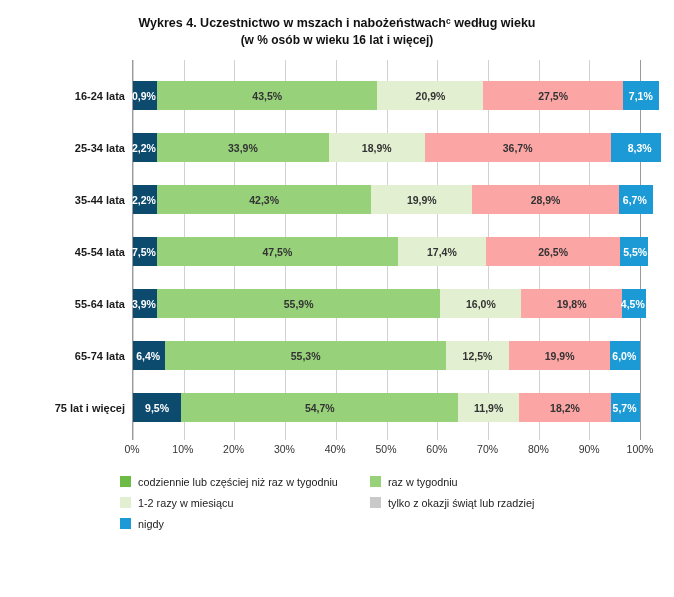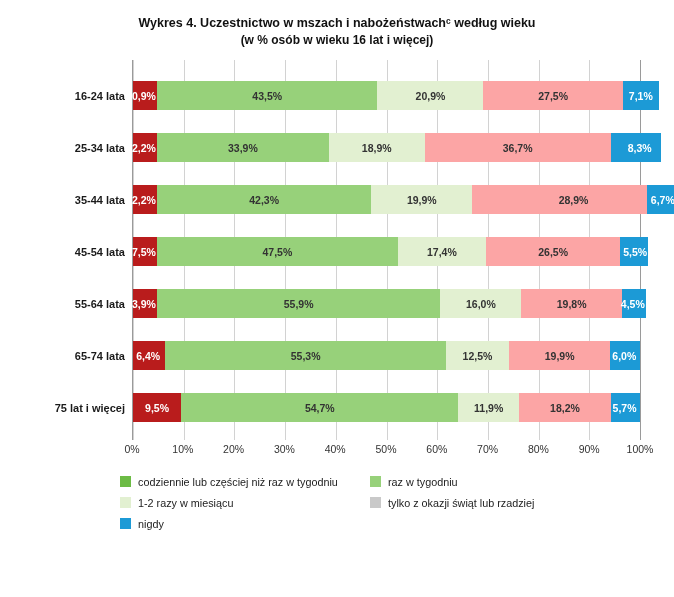--- a/index.html
+++ b/index.html
@@ -85,21 +85,21 @@
     display: flex;
     align-items: center;
     justify-content: center;
     font-size: 10.5px;
     font-weight: bold;
     color: #3a3a3a;
     overflow: visible;
     white-space: nowrap;
     position: relative;
   }
-  .seg.s0 { background: #b91c1c; color: #ffffff; }
+  .seg.s0 { background: #0c4a6e; color: #ffffff; }
   .seg.s1 { background: #97d17a; color: #333333; }
   .seg.s2 { background: #e2f0d1; color: #333333; }
   .seg.s3 { background: #fca5a5; color: #333333; }
   .seg.s4 { background: #1c9ad6; color: #ffffff; }
 
   .seg .lbl {
     position: relative;
     z-index: 3;
   }
   .seg.narrow .lbl {
@@ -222,21 +222,21 @@
           <div class="bar">
             <div class="seg s0 narrow" style="flex: 0 0 2.2%;">
               <span class="lbl">2,2%</span>
             </div>
             <div class="seg s1" style="flex: 0 0 42.3%;">
               <span class="lbl">42,3%</span>
             </div>
             <div class="seg s2" style="flex: 0 0 19.9%;">
               <span class="lbl">19,9%</span>
             </div>
-            <div class="seg s3" style="flex: 0 0 28.9%; padding-left: 28px;">
+            <div class="seg s3" style="flex: 0 0 28.9%;">
               <span class="lbl">28,9%</span>
             </div>
             <div class="seg s4 narrow" style="flex: 0 0 6.7%;">
               <span class="lbl">6,7%</span>
             </div>
           </div>
         </div>
         <div class="row">
           <div class="row-label">45-54 lata</div>
           <div class="bar">

